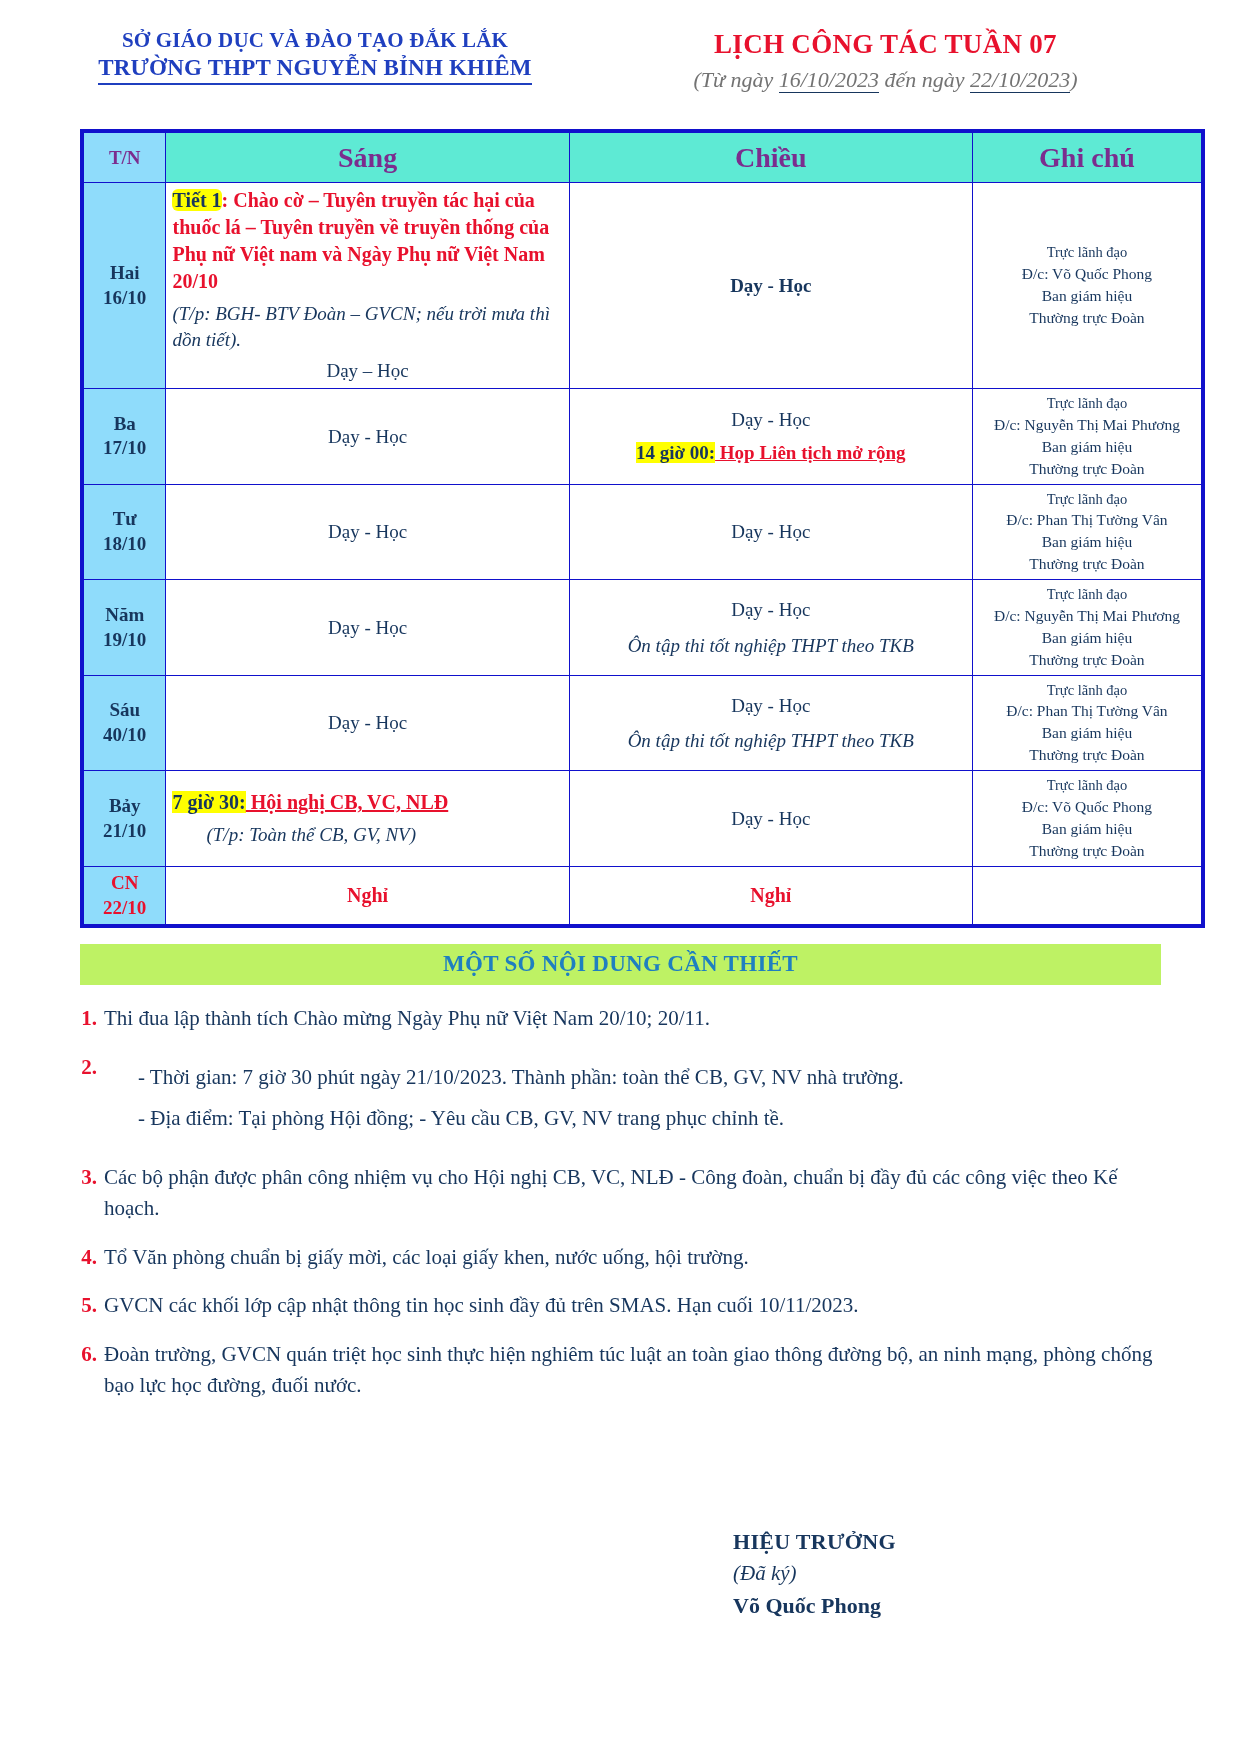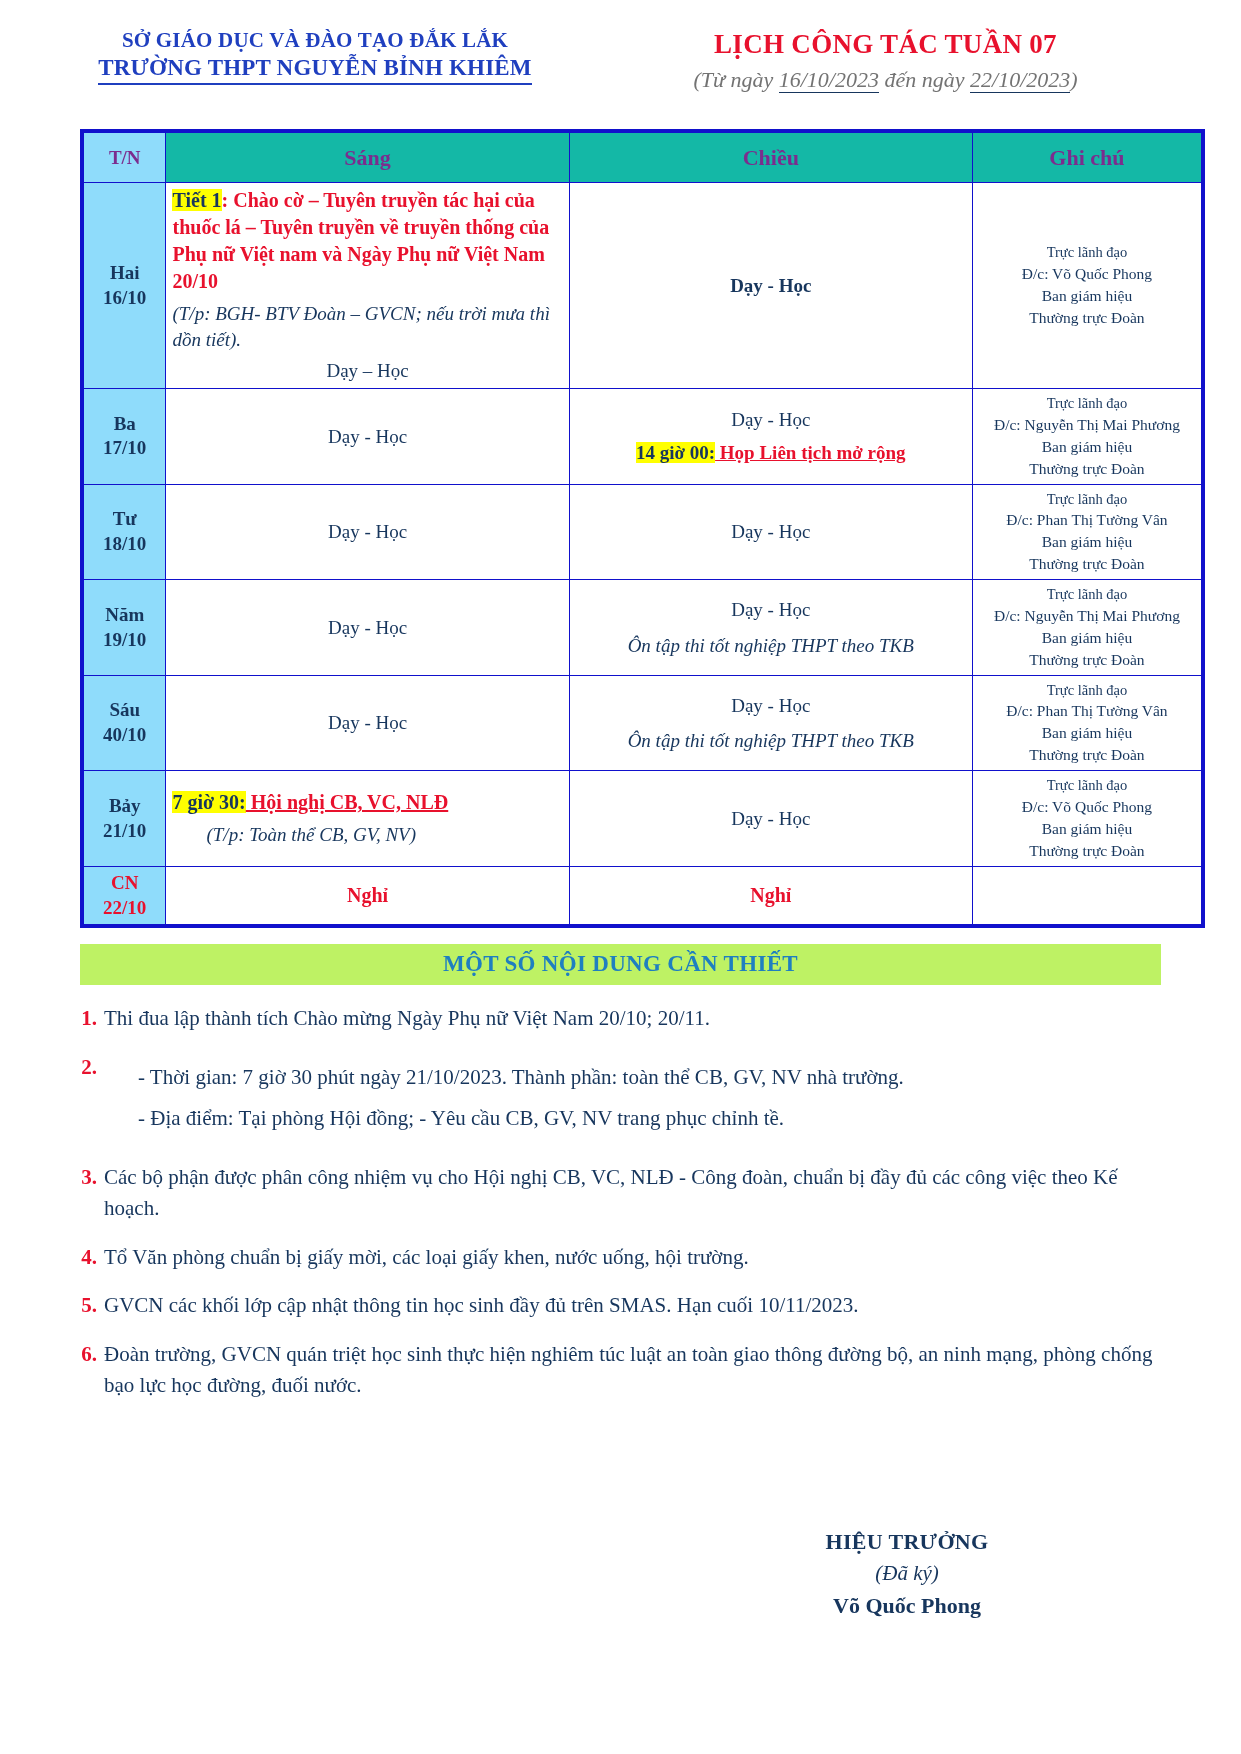--- a/index.html
+++ b/index.html
@@ -75,23 +75,23 @@
     border: 1.6px solid #1111cc;
     vertical-align: middle;
     padding: 4px 6px;
   }
   .col-tn   { width: 72px; }
   .col-sang { width: 352px; }
   .col-chieu{ width: 352px; }
   .col-note { width: 200px; }
 
   thead th {
-    background: #14b8a6;
+    background: #5eead4;
     color: #7b2d8e;
-    font-size: 22px;
+    font-size: 28px;
     font-weight: bold;
     text-align: center;
     height: 50px;
     border-bottom: 2px solid #1111cc;
   }
   thead th.th-tn { background: #8fdcfb; font-size: 19px; }
 
   td.day {
     background: #8fdcfb;
     text-align: center;
@@ -166,23 +166,23 @@
   }
   .note-text { flex: 1; }
   .sub-item {
     margin: 10px 0 10px 34px;
     font-size: 21px;
   }
 
   
   .sig {
     position: absolute;
-    right: 184px;
+    right: 208px;
     bottom: 132px;
-    text-align: center;
+    text-align: left;
     line-height: 1.5;
     color: #17365d;
     width: 300px;
   }
   .sig-title { font-size: 22px; font-weight: bold; letter-spacing: .3px; }
   .sig-sub { font-size: 21px; font-style: italic; }
   .sig-name { font-size: 22px; font-weight: bold; }
 </style>
 </head>
 <body>
@@ -218,21 +218,21 @@
   </thead>
   <tbody>
 
     <tr>
       <td class="day">
         <div>Hai</div>
         <div class="dnum">16/10</div>
       </td>
       <td class="cell left">
         <div class="par-red">
-          <span class="hl" style="color:#17365d;">Tiết 1</span><span>: Chào cờ – Tuyên truyền tác hại của thuốc lá – Tuyên truyền về truyền thống của Phụ nữ Việt nam và Ngày Phụ nữ Việt Nam 20/10</span>
+          <span class="hl" style="color:#17365d;border-radius:6px;">Tiết 1</span><span>: Chào cờ – Tuyên truyền tác hại của thuốc lá – Tuyên truyền về truyền thống của Phụ nữ Việt nam và Ngày Phụ nữ Việt Nam 20/10</span>
         </div>
         <div class="par-ital">(T/p: BGH- BTV Đoàn – GVCN; nếu trời mưa thì dồn tiết).</div>
         <div class="par-center">Dạy – Học</div>
       </td>
       <td class="cell">
         <div class="bold">Dạy - Học</div>
       </td>
       <td class="note">
         <div class="note-lead">Trực lãnh đạo</div>
         <div>Đ/c: Võ Quốc Phong</div>

